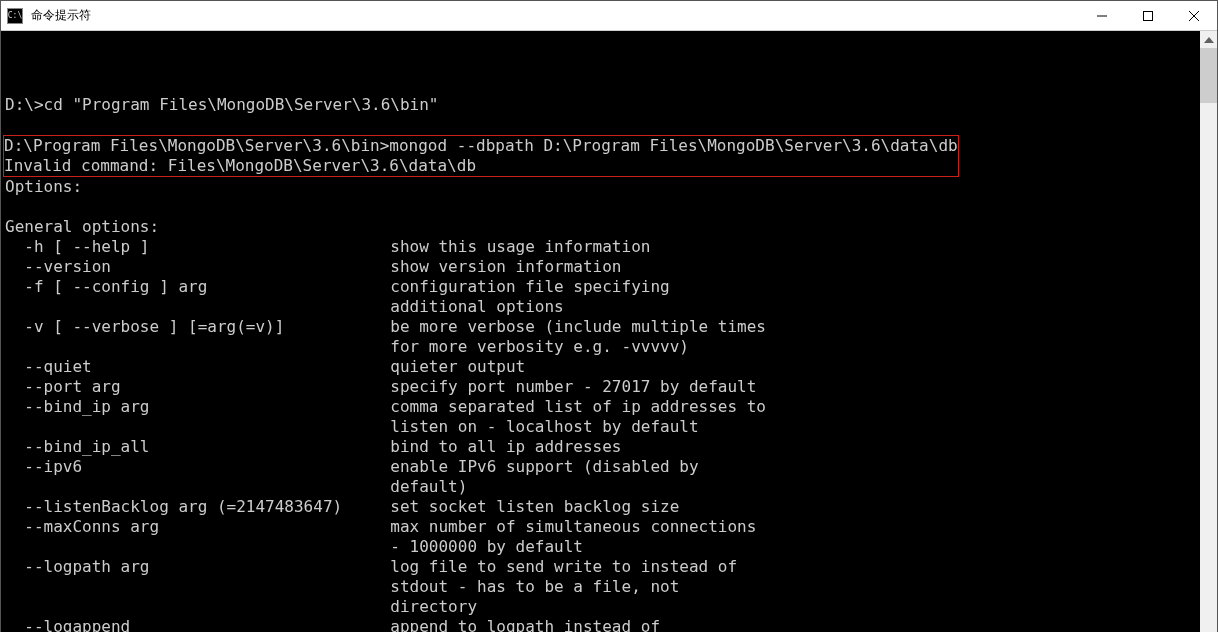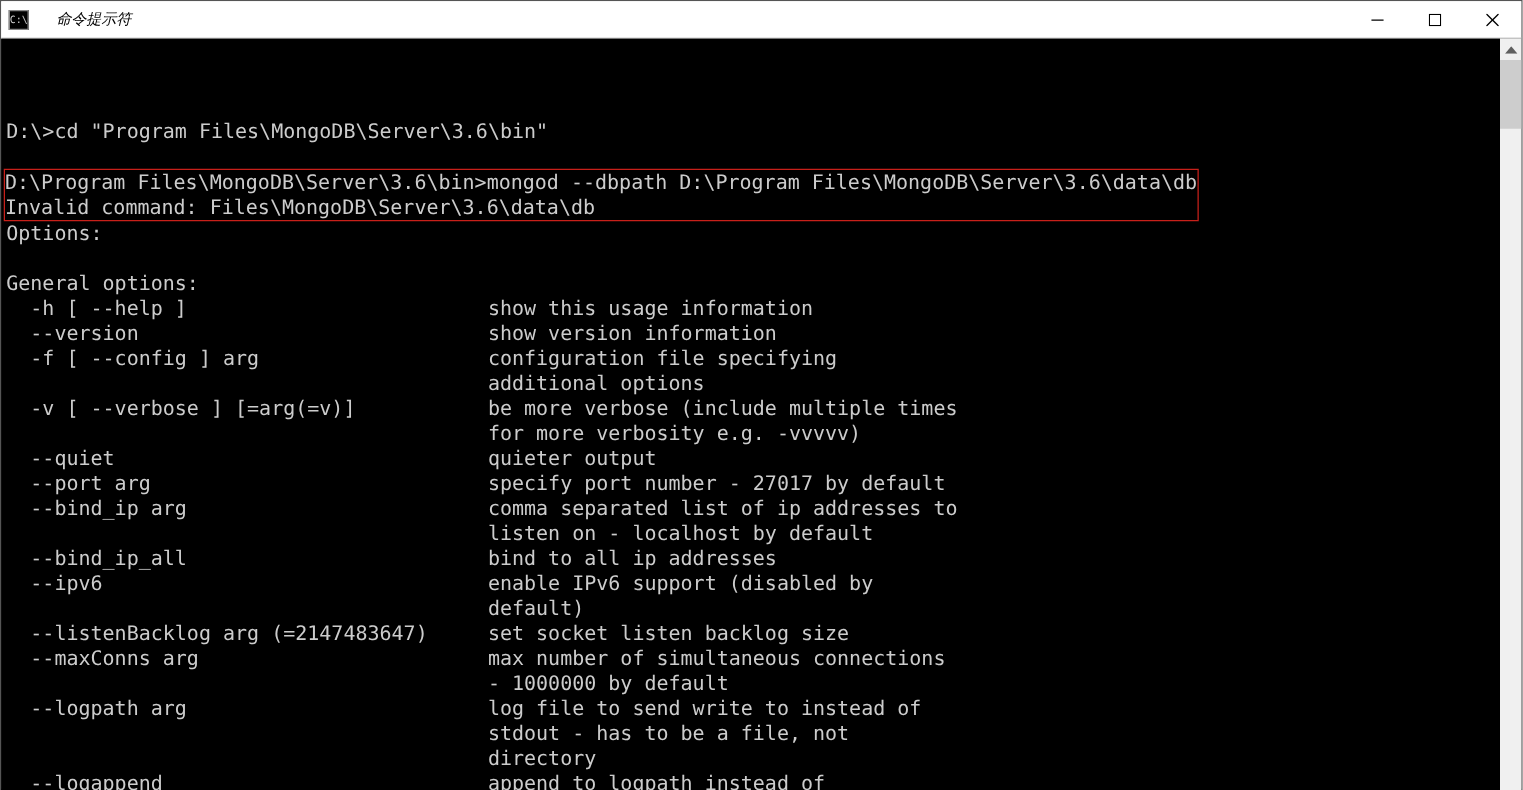--- a/index.html
+++ b/index.html
@@ -35,22 +35,21 @@
     border: 1px solid #888;
     display: flex;
     align-items: center;
     justify-content: center;
     color: #ccc;
     font-size: 8px;
     font-family: monospace;
   }
   .titlebar .title-text {
     flex: 0 0 auto;
-    margin-left: 16px;
-    font-style: italic;
+    margin-left: 2px;
   }
   .titlebar .spacer { flex: 1 1 auto; }
   .titlebar .win-btn {
     width: 46px;
     height: 30px;
     display: flex;
     align-items: center;
     justify-content: center;
     color: #000;
   }

